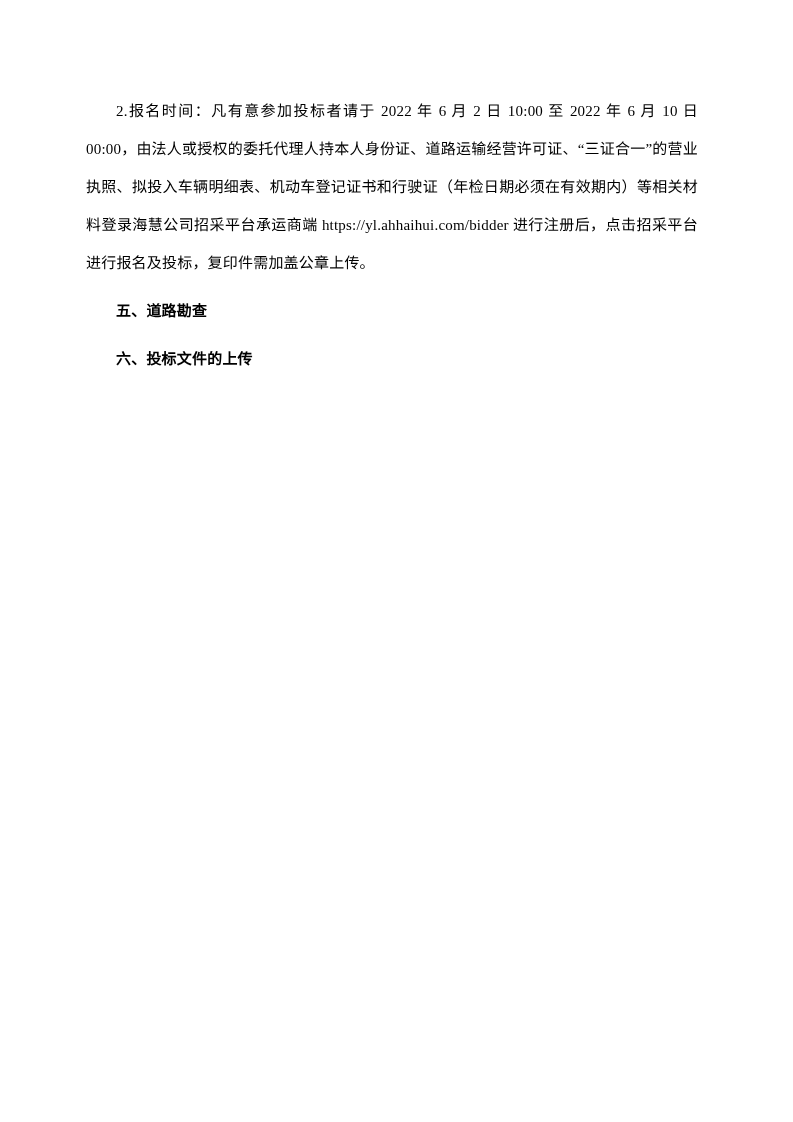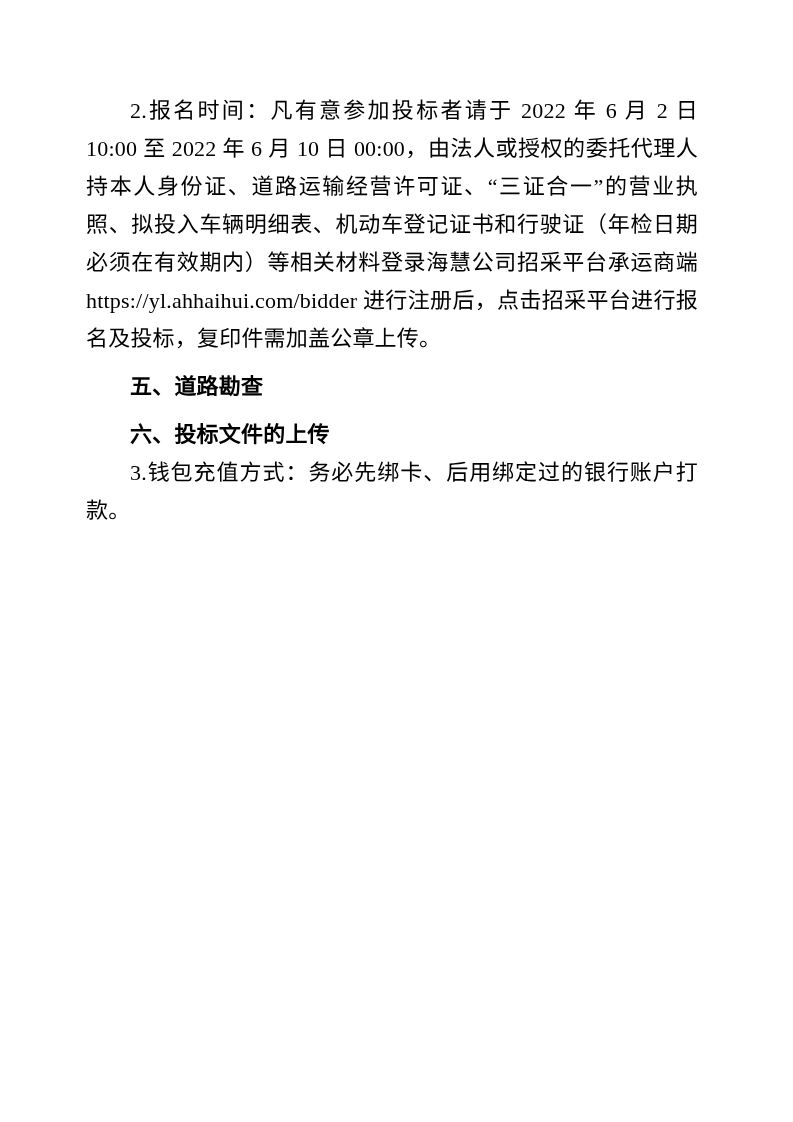--- a/index.html
+++ b/index.html
@@ -18,21 +18,21 @@
   .page {
     position: absolute;
     inset: 0;
     background: #ffffff;
   }
   .doc-body {
     position: absolute;
     left: 86px;
     top: 92px;
     width: 612px;
-    font-size: 22px;
+    font-size: 15px;
     line-height: 38px;
     text-align: justify;
     text-justify: inter-ideograph;
     letter-spacing: 0.2px;
     word-break: normal;
   }
   .doc-body p {
     margin: 0;
     padding: 0;
     text-indent: 2em;
@@ -55,15 +55,14 @@
   }
 </style>
 </head>
 <body>
 
 <main class="page">
   <article class="doc-body" id="doc-body">
       <p class="paragraph"><span class="run normal">2.报名时间：凡有意参加投标者请于 2022 年 6 月 2 日 10:00 至 2022 年 6 月 10 日 00:00，由法人或授权的委托代理人持本人身份证、道路运输经营许可证、“三证合一”的营业执照、拟投入车辆明细表、机动车登记证书和行驶证（年检日期必须在有效期内）等相关材料登录海慧公司招采平台承运商端 https://yl.ahhaihui.com/bidder 进行注册后，点击招采平台进行报名及投标，复印件需加盖公章上传。</span></p>
       <p class="heading"><span class="run bold">五、道路勘查</span></p>
       <p class="heading"><span class="run bold">六、投标文件的上传</span></p>
-      <p class="paragraph"><span class="run normal">3.钱包充值方式：务必先绑卡、后用绑定过的银行账户打款。</span></p>
     </article>
 </main>
 
 </body></html>

